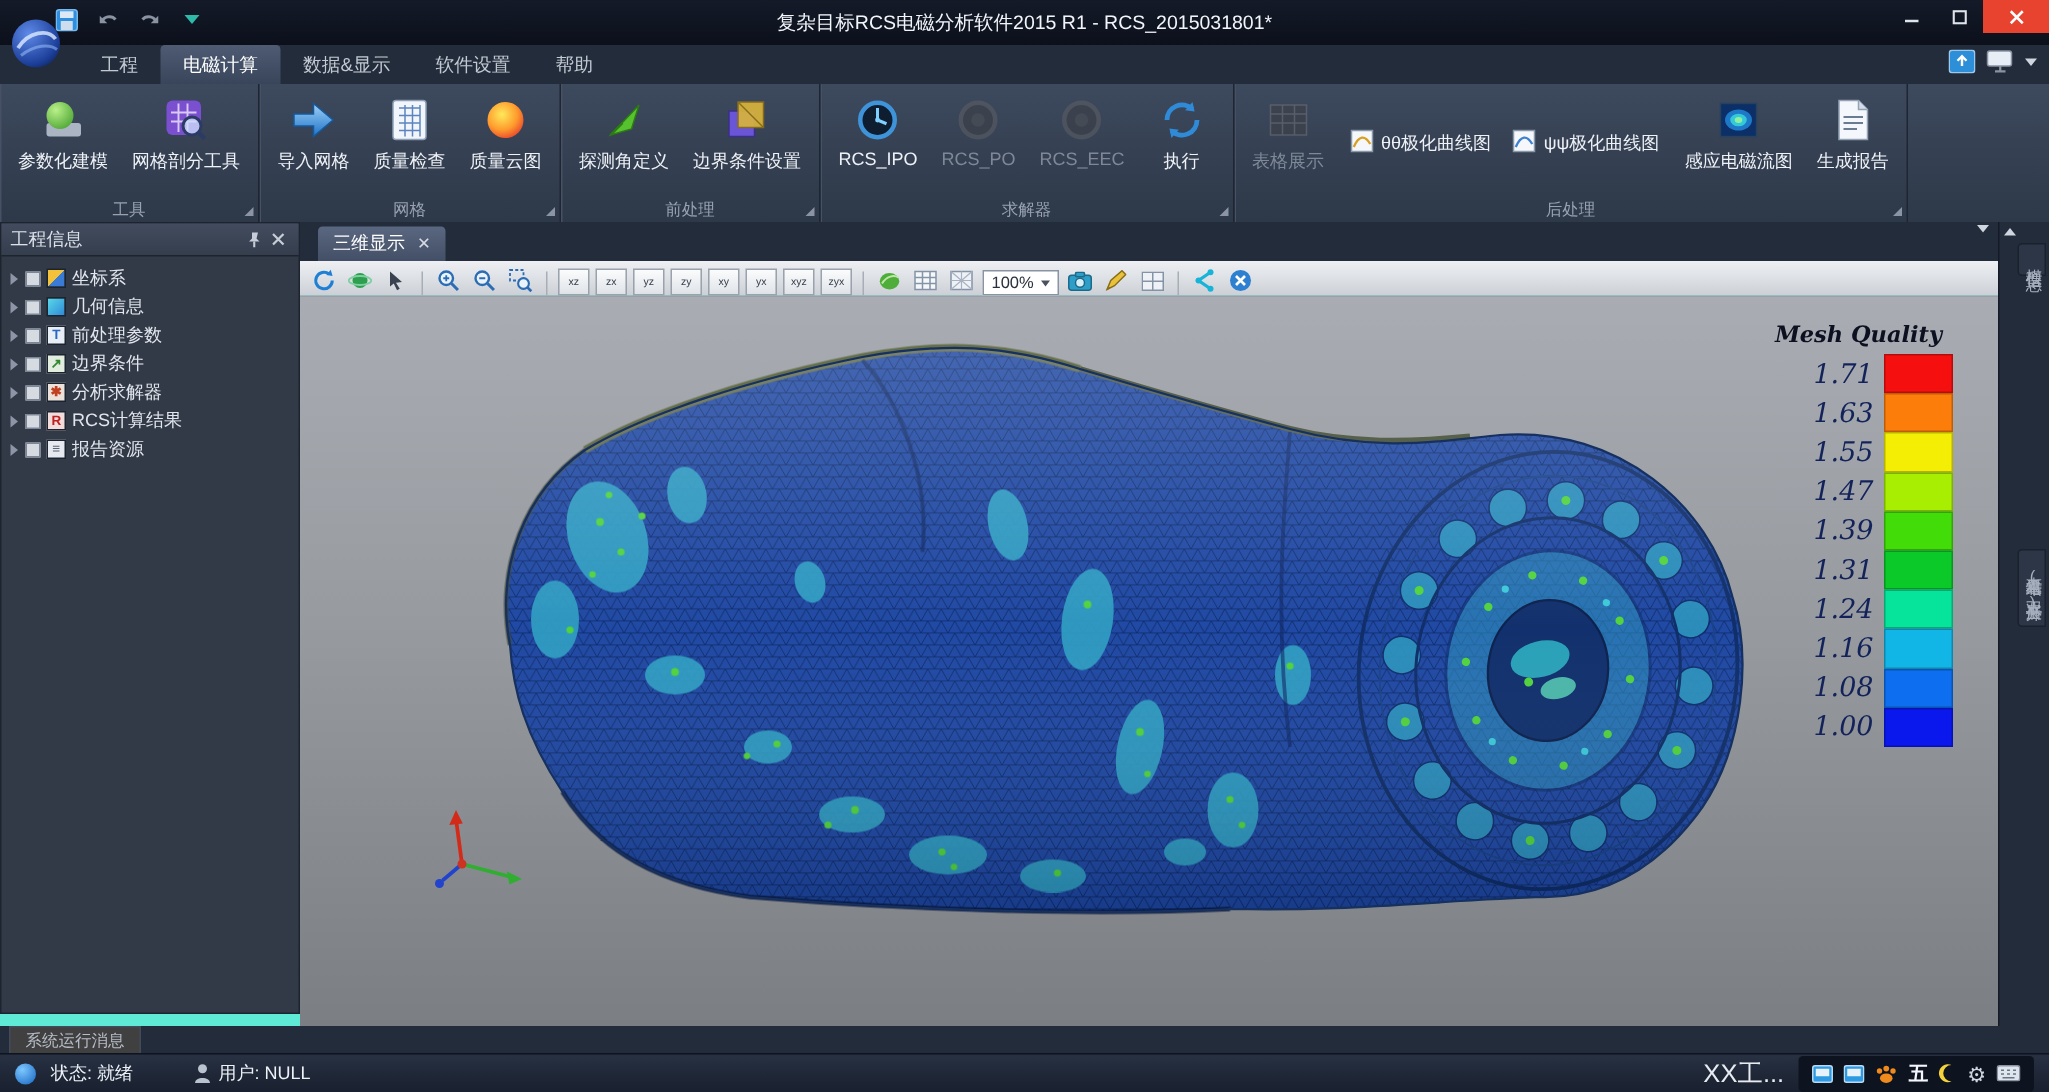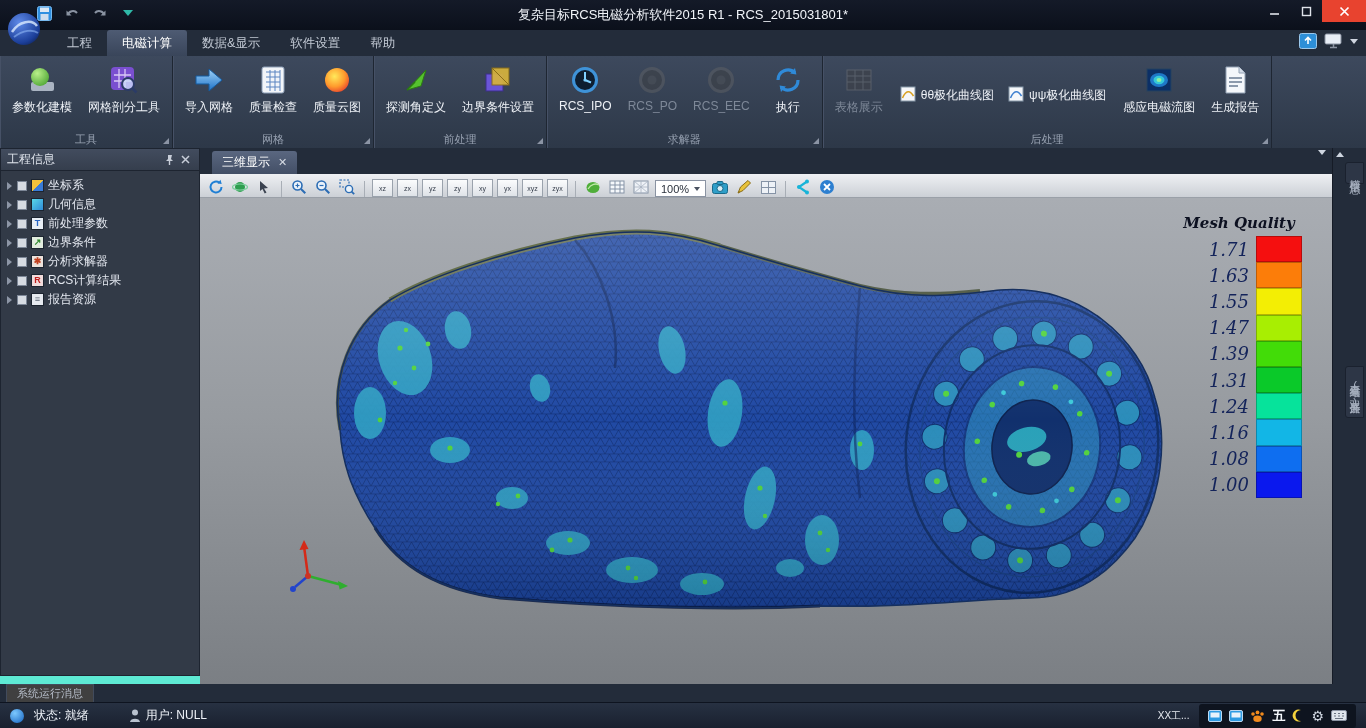--- a/index.html
+++ b/index.html
@@ -97,21 +97,21 @@
   .vtab2{top:218px}
 
   
   .msgrow{position:absolute;left:0;top:684px;width:100%;height:18px;background:#232c3a}
   .msg-tab{position:absolute;left:6px;top:0;height:18px;padding:0 10px;background:#404040;border:1px solid #414b5c;border-bottom:none;color:#b6bdc9;font-size:11px;display:flex;align-items:center;cursor:pointer}
   .statusbar{position:absolute;left:0;top:702px;width:100%;height:26px;background:linear-gradient(#273142,#19202f);border-top:1px solid #0e1420;display:flex;align-items:center;padding:0 10px;gap:10px}
   .st-dot{width:14px;height:14px;border-radius:50%;background:radial-gradient(circle at 35% 30%,#7cc8ff,#1663c0)}
   .st-text{font-size:12px;color:#eef2f8}
   .st-user{display:flex;align-items:center;gap:5px;margin-left:30px}
   .st-spacer{flex:1}
-  .tray-text{font-size:10px;color:#e8ecf2}
+  .tray-text{font-size:17px;color:#e8ecf2}
   .ime{display:flex;align-items:center;gap:7px;background:#0e141f;border-radius:3px;padding:3px 9px}
   .ime-char{color:#f4f7fb;font-weight:bold;font-size:13px}
   .gear-ch{color:#cfd6e0;font-size:14px;line-height:1}
 </style>
 </head>
 <body>
 
 <div id="app">
 
   <div class="titlebar">

